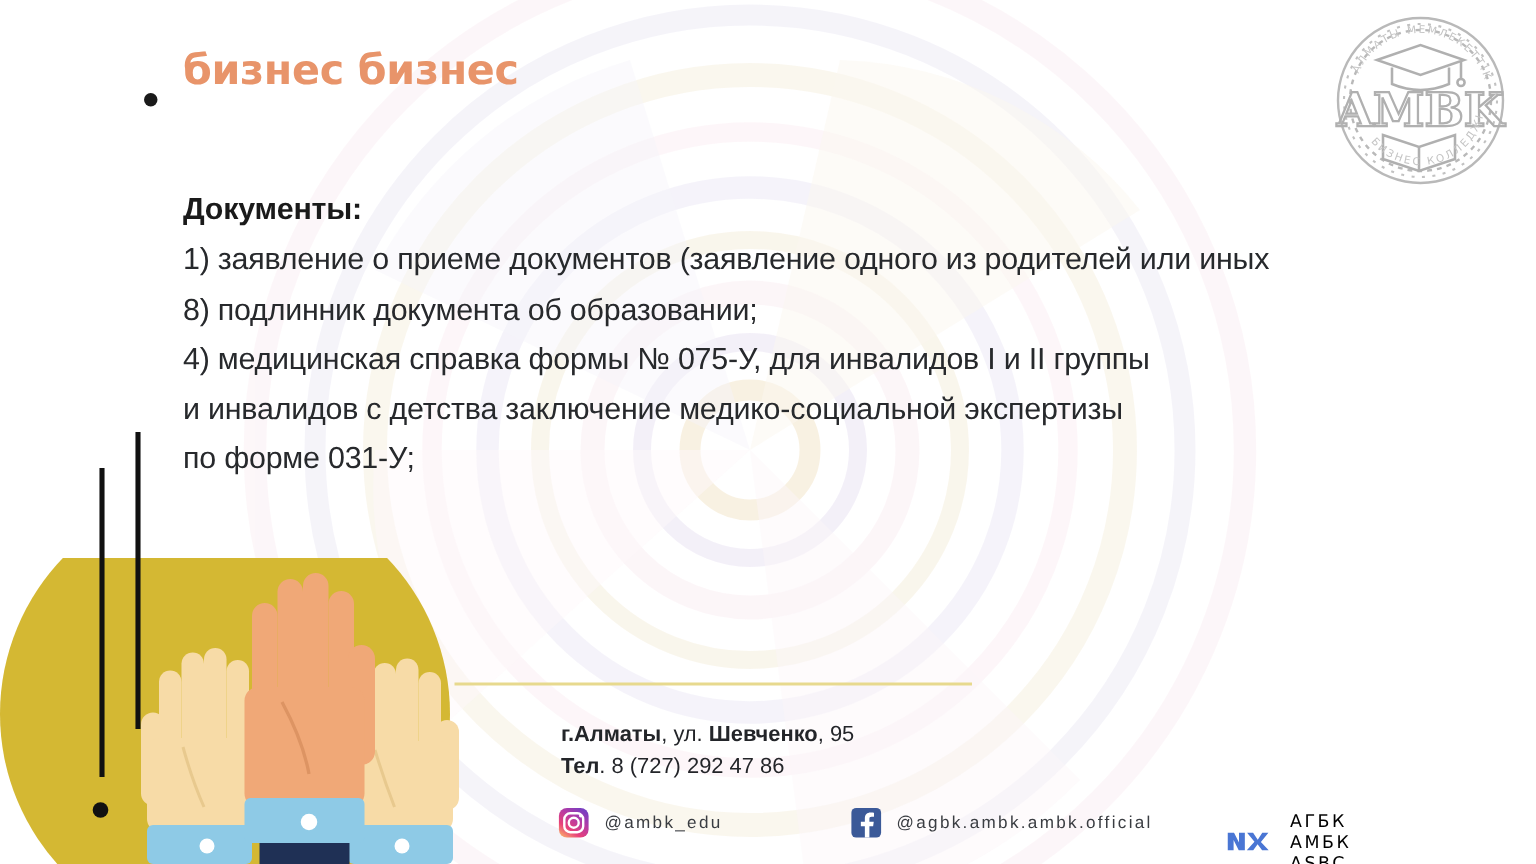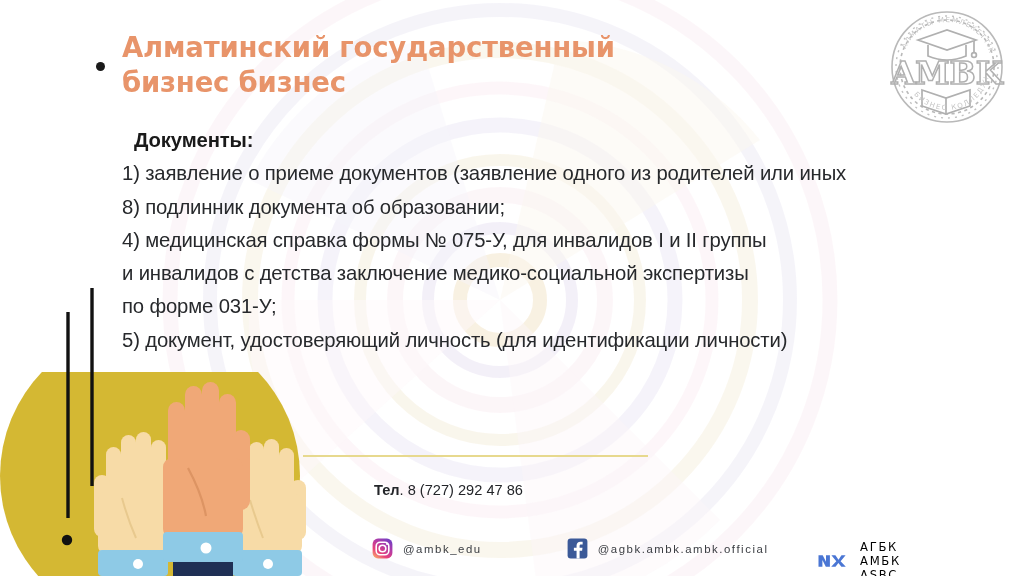--- a/index.html
+++ b/index.html
@@ -46,21 +46,21 @@
 
   
   #doc-body {
     position:absolute; left:122px; top:124px; width:890px; z-index:4;
     color:#27292c;
     font-family:"Liberation Sans", sans-serif;
     font-size:20.3px; line-height:33.3px;
     letter-spacing:-0.15px;
   }
   #doc-body .bl { display:block; white-space:nowrap; }
-  #doc-heading { font-weight:bold; color:#1a1a1a;margin-left:12px; }
+  #doc-heading { font-weight:bold; color:#1a1a1a; }
 
   
   #footer-divider {
     position:absolute; left:303px; top:455px; width:345px; height:1.6px;
     background:#e7d98e; z-index:4;
   }
 
   
   #contact-block {
     position:absolute; left:374px; top:480px; z-index:4;
@@ -195,37 +195,36 @@
   <text font-family="DejaVu Sans, sans-serif" font-size="7" fill="#c4c4c4" letter-spacing="1.4">
     <textPath href="#arcTop" startOffset="13%">АЛМАТЫ МЕМЛЕКЕТТІК</textPath>
   </text>
   <text font-family="DejaVu Sans, sans-serif" font-size="7" fill="#c4c4c4" letter-spacing="1.6">
     <textPath href="#arcBot" startOffset="22%">БИЗНЕС КОЛЛЕДЖІ</textPath>
   </text>
 </svg>
 
 <div id="title-bullet"></div>
 <h1 id="page-title">
-  <span class="t-line">Алматинский государственный</span>
   <span class="t-line">бизнес бизнес</span>
 </h1>
 
 <div id="doc-body">
   <span class="bl" id="doc-heading">Документы:</span>
   <span class="bl">1) заявление о приеме документов (заявление одного из родителей или иных</span>
   <span class="bl">8) подлинник документа об образовании;</span>
   <span class="bl">4) медицинская справка формы № 075-У, для инвалидов I и II группы</span>
   <span class="bl">и инвалидов с детства заключение медико-социальной экспертизы</span>
   <span class="bl">по форме 031-У;</span>
-  <span class="bl">5) документ, удостоверяющий личность (для идентификации личности)</span>
 </div>
 
 <div id="footer-divider"></div>
 
 <div id="contact-block">
+  <span class="ln"><span class="b">г.Алматы</span><span>, ул. </span><span class="b">Шевченко</span><span>, 95</span></span>
   <span class="ln"><span class="b">Тел</span><span>. 8 (727) 292 47 86</span></span>
 </div>
 
 <div id="social-row">
 
   <div class="social-item" id="social-instagram">
     <svg class="ico" width="21" height="21" viewBox="0 0 21 21" xmlns="http://www.w3.org/2000/svg">
       <defs>
         <linearGradient id="igGrad" x1="0%" y1="100%" x2="70%" y2="0%">
           <stop offset="0%" stop-color="#fdc468"></stop>

